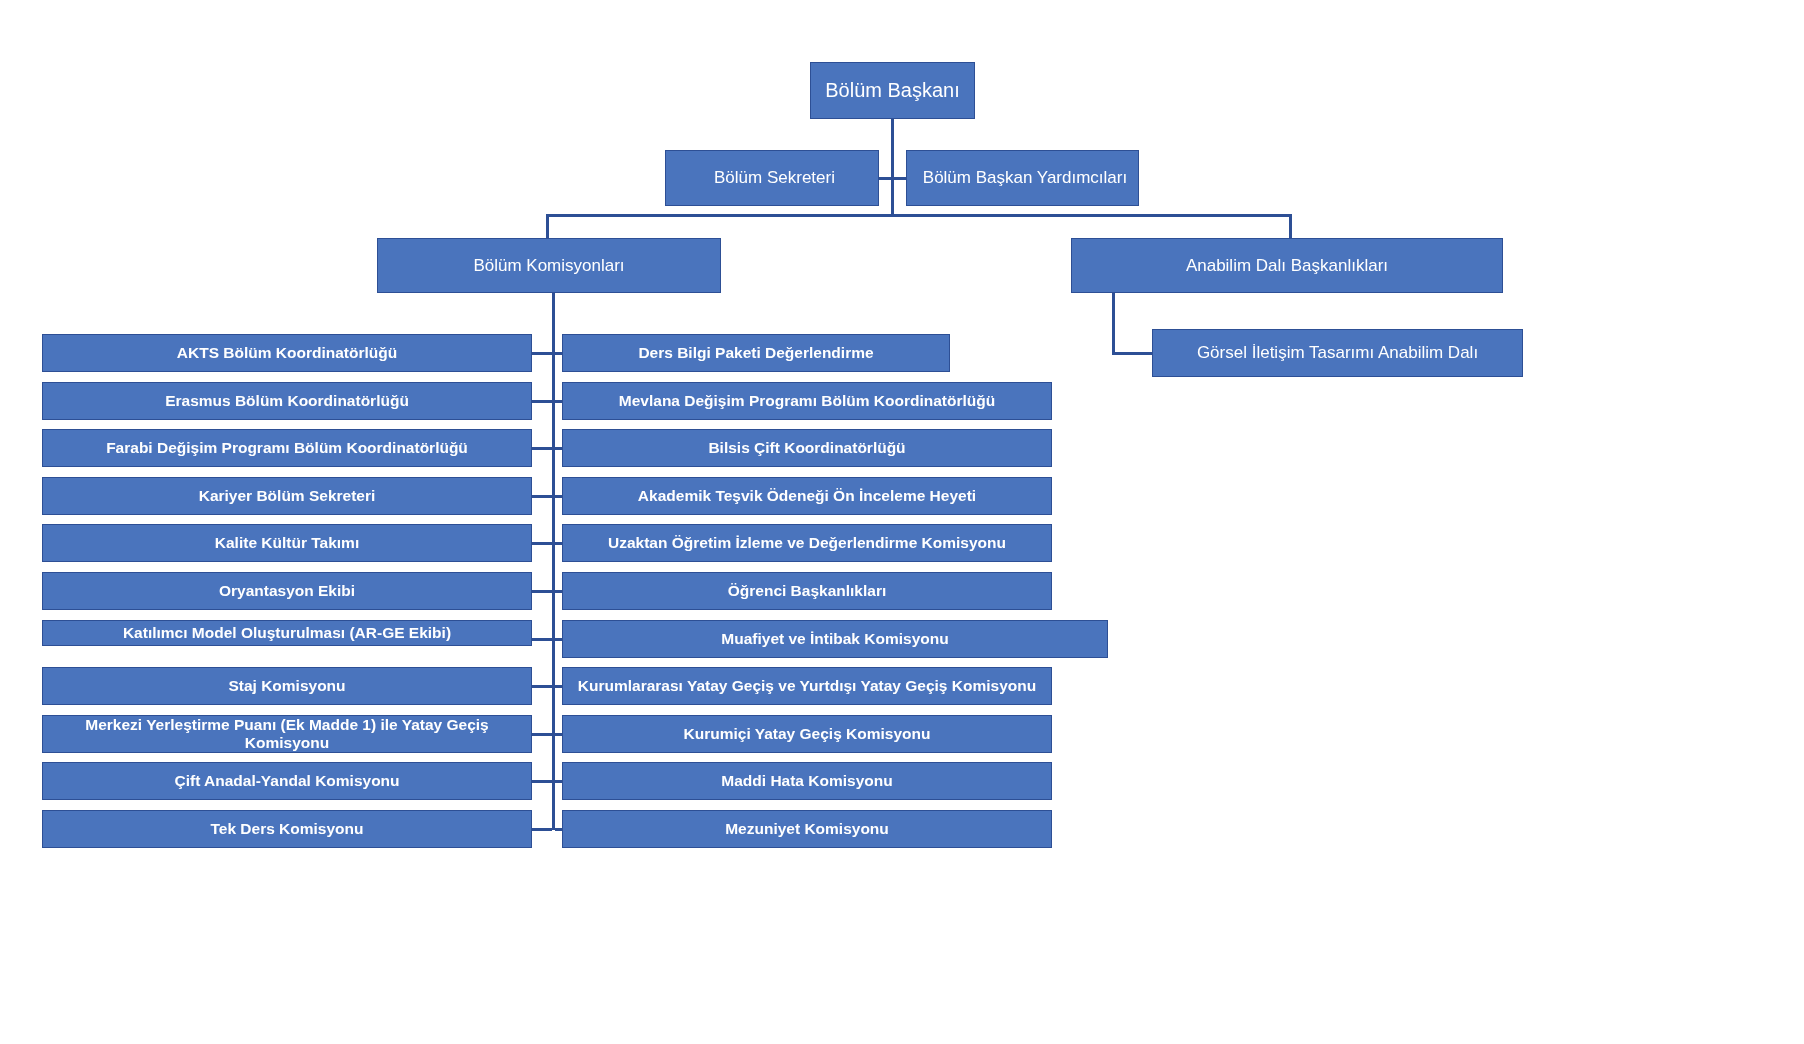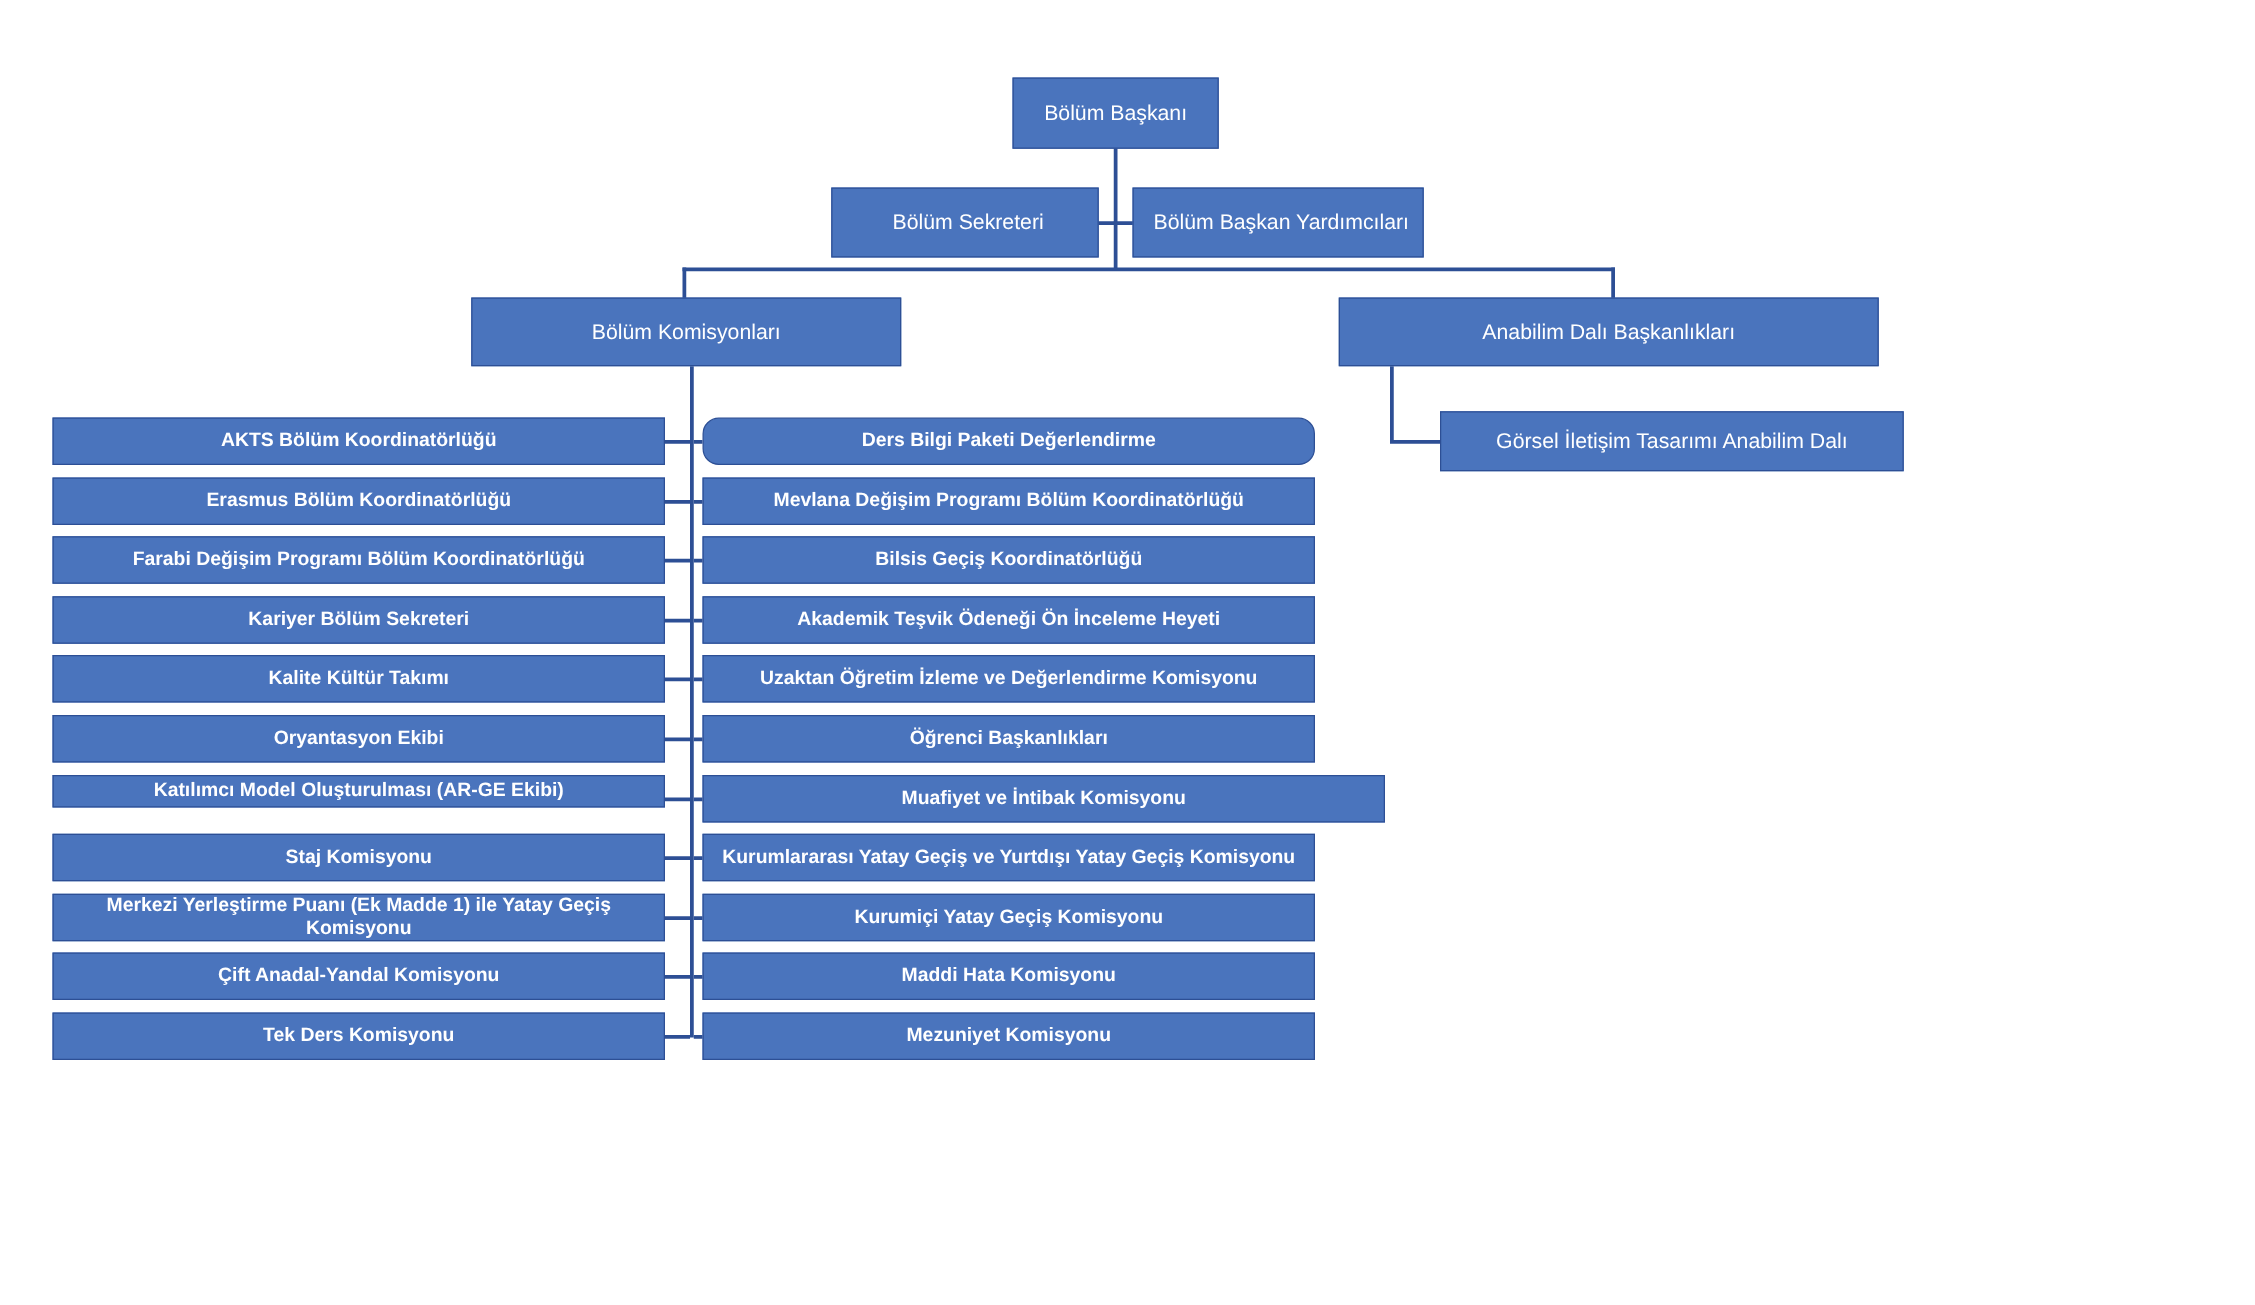--- a/index.html
+++ b/index.html
@@ -26,21 +26,21 @@
     color: #ffffff;
     display: flex;
     align-items: center;
     justify-content: center;
     text-align: center;
     line-height: 1.15;
     padding: 2px 8px;
     -webkit-font-smoothing: antialiased;
   }
   .node.lvl1 {
-    font-size: 17px;
+    font-size: 20px;
     font-weight: 400;
   }
   .node.lvl2 {
     font-size: 17px;
     font-weight: 400;
     padding-left: 13px;
   }
   .node.lvl3 {
     font-size: 17px;
     font-weight: 400;
@@ -144,30 +144,30 @@
     </div>
     <div class="conn h" style="top: 733px; height: 3px; left: 532px; width: 20px;"></div>
     <div class="node leaf" style="left: 42px; top: 762px; width: 490px; height: 38px;">
       <span>Çift Anadal-Yandal  Komisyonu</span>
     </div>
     <div class="conn h" style="top: 780px; height: 3px; left: 532px; width: 20px;"></div>
     <div class="node leaf" style="left: 42px; top: 810px; width: 490px; height: 38px;">
       <span>Tek Ders Komisyonu</span>
     </div>
     <div class="conn h" style="top: 828px; height: 3px; left: 532px; width: 20px;"></div>
-    <div class="node leaf" style="left: 562px; top: 334px; width: 490px; height: 38px; border-radius: 13px;">
+    <div class="node leaf" style="left: 562px; top: 334px; width: 388px; height: 38px;">
       <span>Ders Bilgi Paketi Değerlendirme</span>
     </div>
     <div class="conn h" style="top: 352px; height: 3px; left: 555px; width: 7px;"></div>
     <div class="node leaf" style="left: 562px; top: 382px; width: 490px; height: 38px;">
       <span>Mevlana Değişim Programı Bölüm Koordinatörlüğü</span>
     </div>
     <div class="conn h" style="top: 400px; height: 3px; left: 555px; width: 7px;"></div>
     <div class="node leaf" style="left: 562px; top: 429px; width: 490px; height: 38px;">
-      <span>Bilsis Geçiş Koordinatörlüğü</span>
+      <span>Bilsis Çift Koordinatörlüğü</span>
     </div>
     <div class="conn h" style="top: 447px; height: 3px; left: 555px; width: 7px;"></div>
     <div class="node leaf" style="left: 562px; top: 477px; width: 490px; height: 38px;">
       <span>Akademik Teşvik Ödeneği Ön İnceleme Heyeti</span>
     </div>
     <div class="conn h" style="top: 495px; height: 3px; left: 555px; width: 7px;"></div>
     <div class="node leaf" style="left: 562px; top: 524px; width: 490px; height: 38px;">
       <span>Uzaktan Öğretim İzleme ve Değerlendirme Komisyonu</span>
     </div>
     <div class="conn h" style="top: 542px; height: 3px; left: 555px; width: 7px;"></div>

